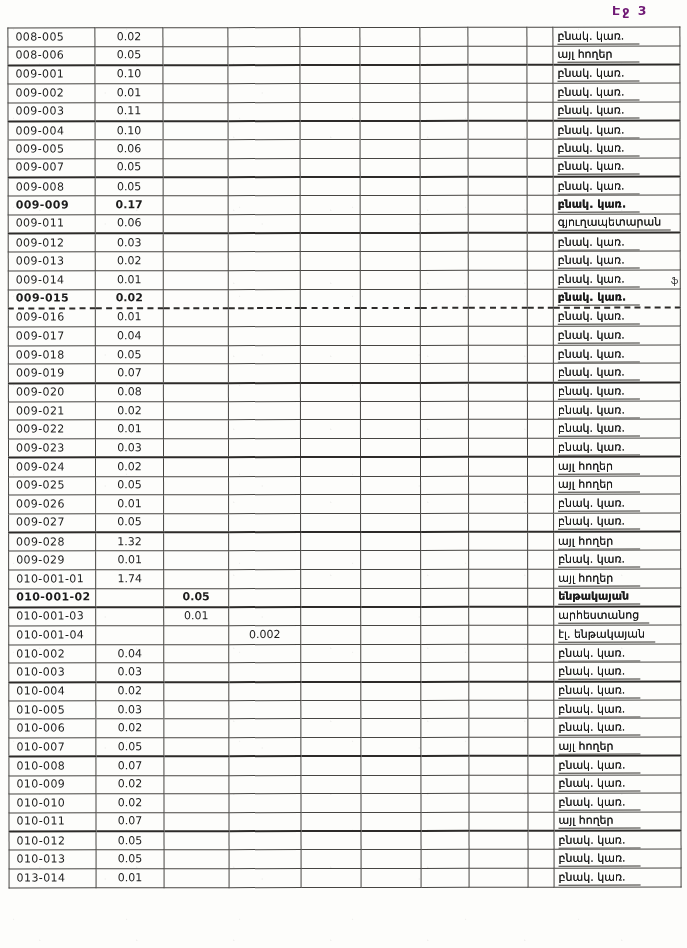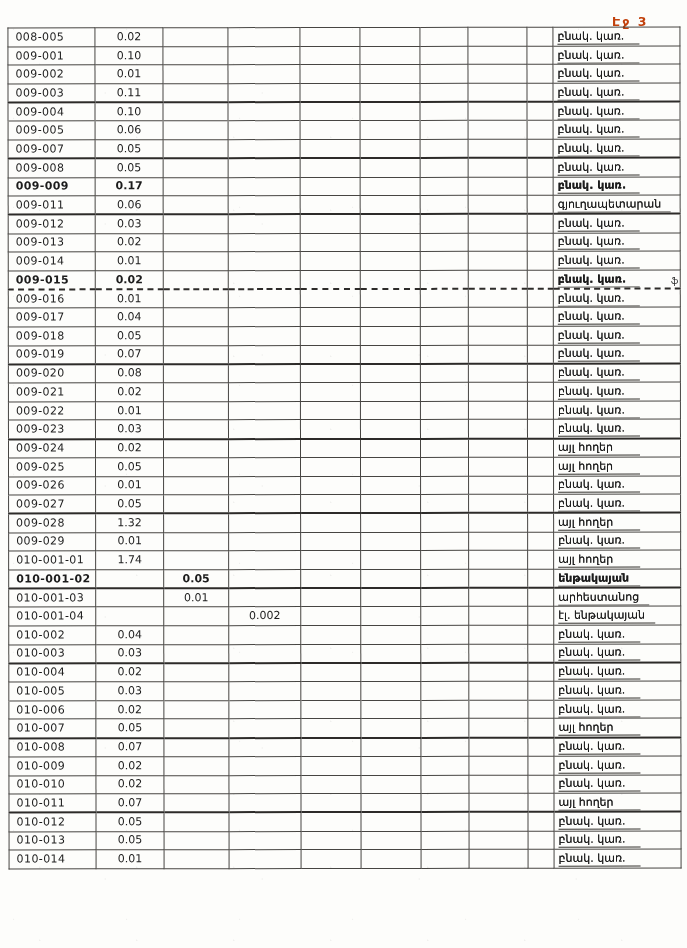--- a/index.html
+++ b/index.html
@@ -14,22 +14,22 @@
   
   .page::before{
     content:"";position:absolute;inset:0;pointer-events:none;
     background:
       radial-gradient(circle at 12% 33%, rgba(0,0,0,.05) 0 .5px, transparent 1px),
       radial-gradient(circle at 67% 71%, rgba(0,0,0,.04) 0 .5px, transparent 1px),
       radial-gradient(circle at 41% 88%, rgba(0,0,0,.05) 0 .5px, transparent 1px);
     background-size:113px 89px, 157px 131px, 97px 73px;
   }
   .page-label{
-    position:absolute;top:14px;left:612px;
-    font-size:12.5px;font-weight:bold;letter-spacing:2px;color:#c2410c;
+    position:absolute;top:3px;left:612px;
+    font-size:12.5px;font-weight:bold;letter-spacing:2px;color:#701a75;
   }
   table.cadastre{
     position:absolute;left:8px;top:27px;
     border-collapse:collapse;table-layout:fixed;
     width:672px;
     transform:rotate(-0.08deg);
   }
   col.c-code{width:87px;}
   col.c-v2{width:68px;}
   col.c-v3{width:65px;}
@@ -92,20 +92,32 @@
           <td class="num">0.02</td>
           <td class="num"></td>
           <td class="num"></td>
           <td></td>
           <td></td>
           <td></td>
           <td></td>
           <td></td>
           <td class="use"><span class="use-text">բնակ. կառ.</span></td>
         </tr>
+        <tr class="hline-thick">
+          <td class="code">008-006</td>
+          <td class="num">0.05</td>
+          <td class="num"></td>
+          <td class="num"></td>
+          <td></td>
+          <td></td>
+          <td></td>
+          <td></td>
+          <td></td>
+          <td class="use"><span class="use-text">այլ հողեր</span></td>
+        </tr>
         <tr>
           <td class="code">009-001</td>
           <td class="num">0.10</td>
           <td class="num"></td>
           <td class="num"></td>
           <td></td>
           <td></td>
           <td></td>
           <td></td>
           <td></td>
@@ -609,21 +621,21 @@
           <td class="num"></td>
           <td class="num"></td>
           <td></td>
           <td></td>
           <td></td>
           <td></td>
           <td></td>
           <td class="use"><span class="use-text">բնակ. կառ.</span></td>
         </tr>
         <tr>
-          <td class="code">010-014</td>
+          <td class="code">013-014</td>
           <td class="num">0.01</td>
           <td class="num"></td>
           <td class="num"></td>
           <td></td>
           <td></td>
           <td></td>
           <td></td>
           <td></td>
           <td class="use"><span class="use-text">բնակ. կառ.</span></td>
         </tr>

